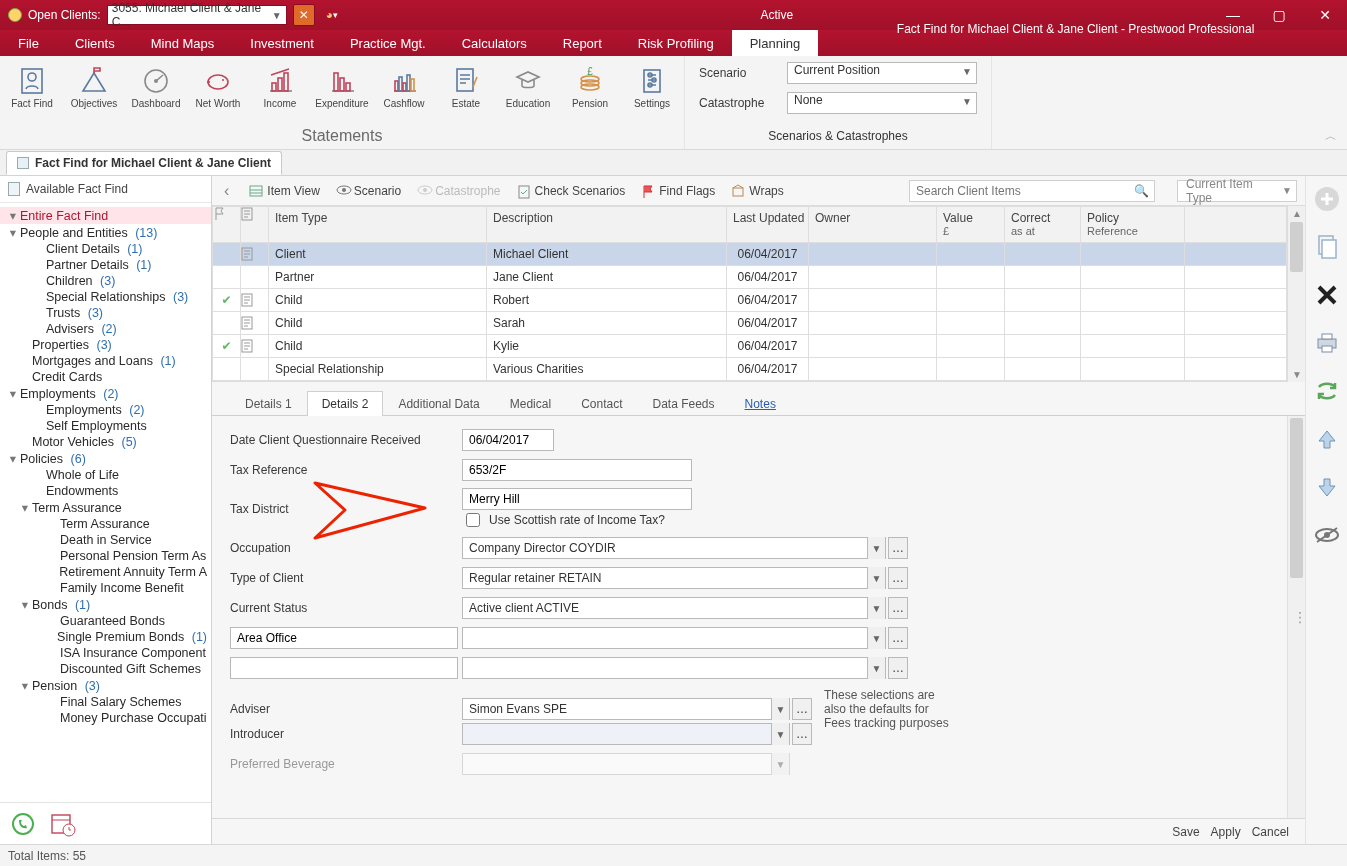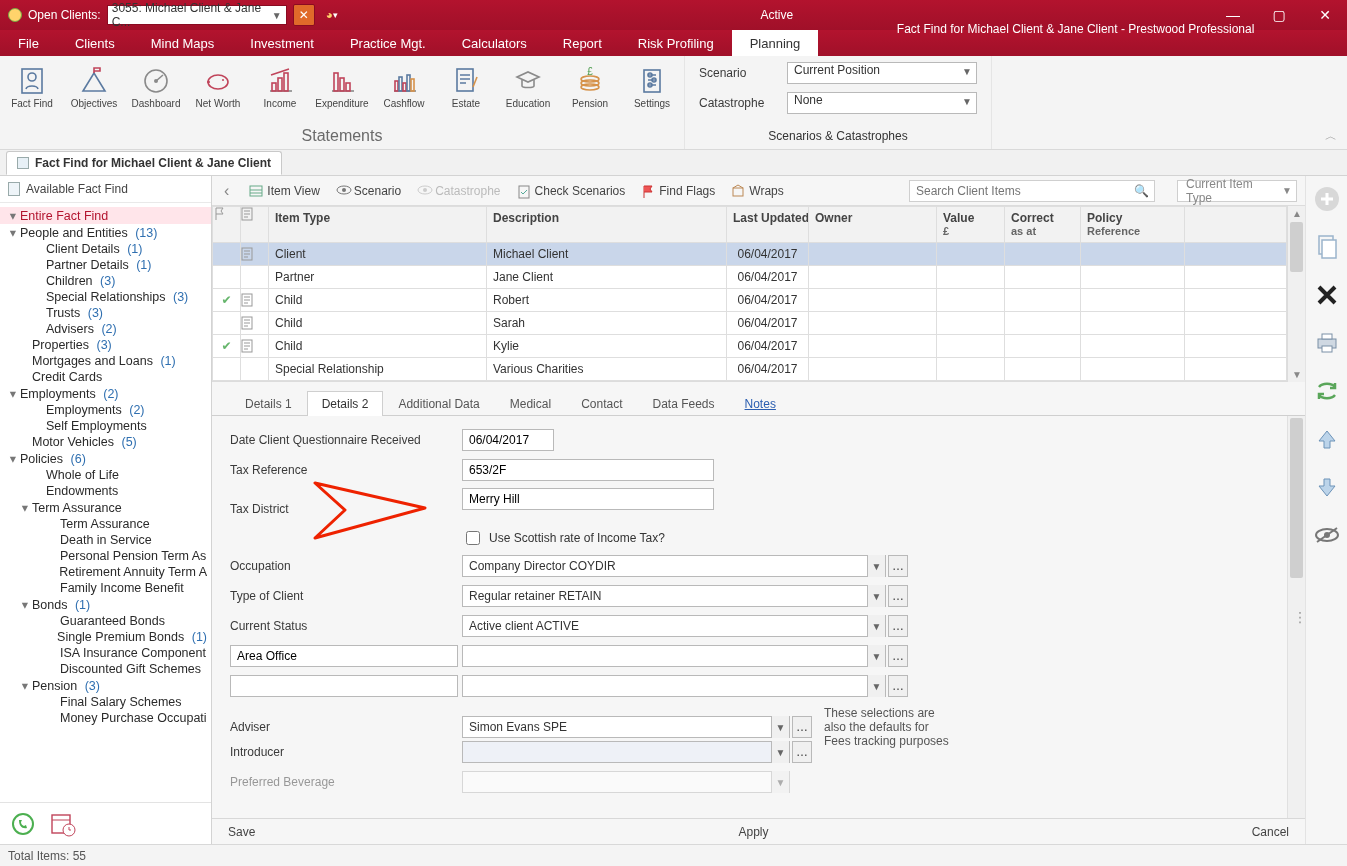--- a/index.html
+++ b/index.html
@@ -62,54 +62,54 @@
 .toolbar2 .titem .ti{width:14px;height:14px}
 .toolbar2 .search{margin-left:auto;display:flex;align-items:center;border:1px solid #cfcfcf;height:22px;background:#fff}
 .toolbar2 .search input{border:none;outline:none;width:220px;padding:0 6px;font-size:12px;color:#888}
 .toolbar2 .search .mag{width:24px;text-align:center;color:#666}
 .toolbar2 .cit{border:1px solid #cfcfcf;height:22px;padding:0 20px 0 8px;display:flex;align-items:center;color:#888;position:relative;margin-left:6px;background:#fff;width:120px}
 .toolbar2 .cit .arrow{position:absolute;right:4px;font-size:10px}
 
 .gridwrap{position:relative;border-bottom:1px solid #dcdcdc}
 .grid{width:100%;border-collapse:collapse;table-layout:fixed}
 .grid th,.grid td{border:1px solid #dedede;padding:4px 6px;font-size:12px;text-align:left;background:#fff;overflow:hidden;white-space:nowrap}
-.grid th{background:#f2f2f2;font-weight:700;color:#444;vertical-align:top;height:36px;position:relative}
+.grid th{background:#f2f2f2;font-weight:400;color:#444;vertical-align:top;height:36px;position:relative}
 .grid th .sub{display:block;font-size:11px;color:#666}
 .grid tr.selrow td{background:#c9d6ea}
 .grid tr.selrow td:first-child{background:#c9d6ea}
 .grid .flagcell{width:26px;text-align:center;padding:0}
 .grid .chk{color:#65b56b}
 .scrollv{width:18px;background:#f0f0f0;border-left:1px solid #dcdcdc;position:relative}
 .scrollv .thumb{position:absolute;left:2px;right:2px;top:2px;height:50px;background:#cfcfcf;border-radius:2px}
 
 .dtabs{display:flex;gap:0;border-bottom:1px solid #cfcfcf;padding:8px 10px 0 18px}
 .dtab{padding:5px 14px;color:#555;cursor:pointer;border:1px solid transparent;border-bottom:none;position:relative;top:1px}
 .dtab.active{border-color:#cfcfcf;background:#fff;color:#333}
 .dtab.link{color:#2a5db0;text-decoration:underline}
 
 .dformwrap{display:flex;flex:1;min-height:0}
 .dform{flex:1;overflow:auto;padding:12px 16px 8px 18px}
 .dform .frow{display:flex;align-items:center;margin-bottom:6px;min-height:24px}
 .dform .flab{width:232px;color:#3a3a3a}
 .dform input[type=text], .dform .combo{height:22px;border:1px solid #b9b9b9;background:#fff;padding:0 6px;font-size:12px}
 .dform .w-date{width:92px}
-.dform .w-med{width:252px}
+.dform .w-med{width:230px}
 .dform .combo{width:424px;display:flex;align-items:center;position:relative;padding-right:0}
 .dform .combo .ctext{flex:1}
 .dform .combo .cbtn{width:18px;height:22px;border-left:1px solid #b9b9b9;display:flex;align-items:center;justify-content:center;color:#666;background:#f0f0f0;font-size:10px}
 .dform .chkline{display:flex;align-items:center;gap:6px;margin-left:0}
 .dform .chkline input{width:14px;height:14px}
 .dform .note{color:#555;margin-left:12px;line-height:14px}
 .dscroll{width:18px;background:#f0f0f0;border-left:1px solid #e0e0e0;position:relative}
 .dscroll .thumb{position:absolute;left:2px;right:2px;top:2px;height:160px;background:#cfcfcf;border-radius:2px}
 
 .rail{width:42px;border-left:1px solid #e3e3e3;display:flex;flex-direction:column;align-items:center;gap:22px;padding-top:10px}
 .rail .ri{width:26px;height:26px;display:flex;align-items:center;justify-content:center;color:#666}
 
-.footer{height:26px;border-top:1px solid #d8d8d8;display:flex;align-items:center;justify-content:space-between;gap:11px;padding:0 16px;color:#444}
+.footer{height:26px;border-top:1px solid #d8d8d8;display:flex;align-items:center;justify-content:flex-end;gap:11px;padding:0 16px;color:#444}
 .footer .lnk{cursor:pointer}
 .status{height:22px;border-top:1px solid #d8d8d8;display:flex;align-items:center;padding:0 8px;color:#555;background:#f4f4f4}
 
 .redarrow{position:absolute;pointer-events:none}
 svg{display:block}
 
 .ci-blue{fill:none;stroke:#5b7aa0;stroke-width:1.6}
 .ci-red{fill:none;stroke:#c0445a;stroke-width:1.6}
 .ci-orange{fill:none;stroke:#d6924a;stroke-width:1.6}
 .ci-grey{fill:none;stroke:#8a8a8a;stroke-width:1.6}
@@ -636,21 +636,21 @@
               <input type="text" class="w-date" value="06/04/2017" style="">
             </div>
           <div class="frow">
               <span class="flab">Tax Reference</span>
               <input type="text" class="w-med" value="653/2F" style="">
             </div>
           <div class="frow">
               <span class="flab" style="align-self:flex-start;padding-top:14px">Tax District</span>
             <div>
               <input type="text" class="w-med" value="Merry Hill" style="">
-              <div class="chkline" style="margin-top:18px">
+              <div class="chkline" style="margin-top:0">
                   <input type="checkbox" style="">
                   <span>Use Scottish rate of Income Tax?</span>
                 </div>
             </div>
           </div>
           <div class="frow">
               <span class="flab">Occupation</span>
               <div class="combo">
                 <span class="ctext">Company Director   COYDIR</span>
                 <span class="cbtn">▼</span>

